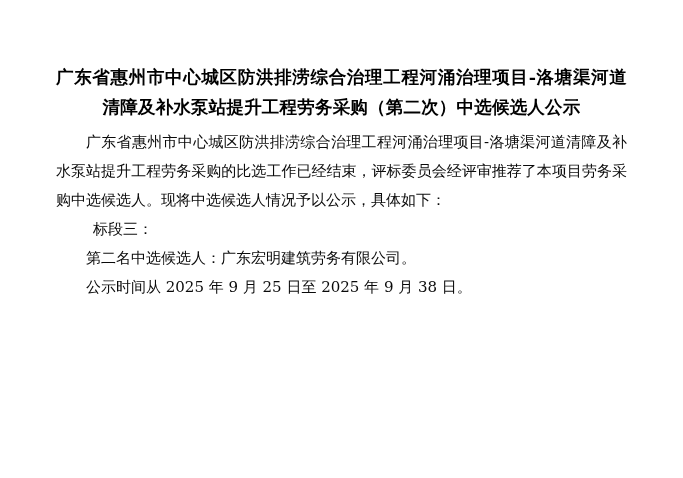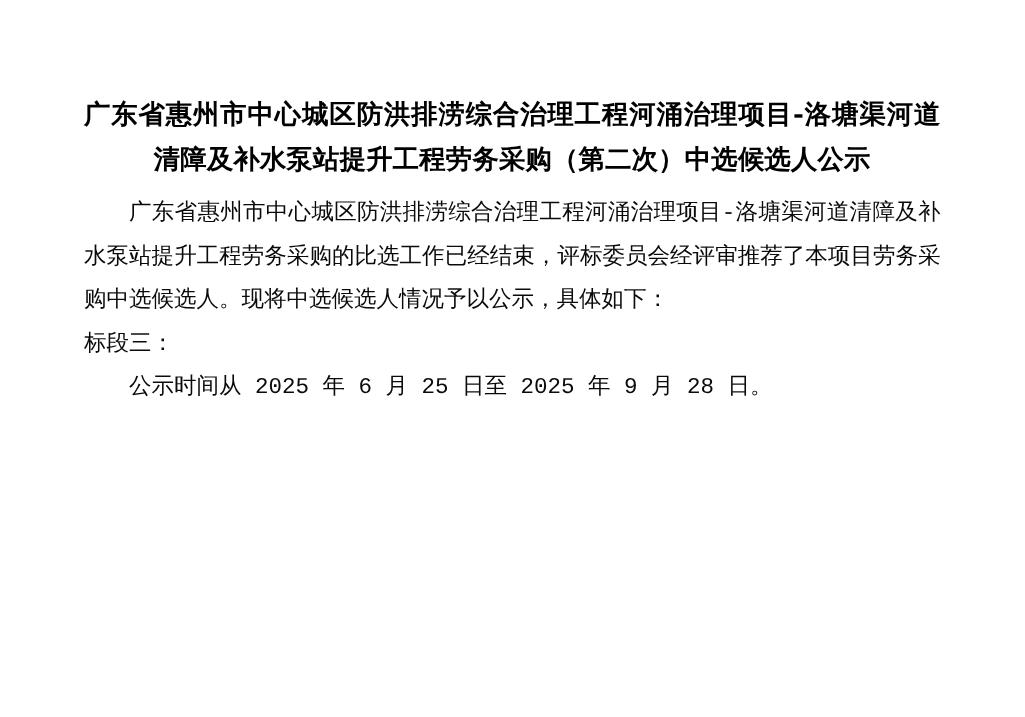--- a/index.html
+++ b/index.html
@@ -32,38 +32,39 @@
     margin: 0 0 6px 0;
     color: #000;
   }
   .para {
     font-size: 15px;
     line-height: 29px;
     text-align: justify;
     text-justify: inter-ideograph;
     margin: 0;
     color: #0a0a0a;
-    font-family: Liberation Mono, monospace;
   }
   .indent-2 {
     text-indent: 2em;
   }
   .indent-0 {
     text-indent: 0;
+    margin-left: 37px;
   }
 </style>
 </head>
 <body>
 
 <div class="page">
 
   <h1 class="doc-title">广东省惠州市中心城区防洪排涝综合治理工程河涌治理项目-洛塘渠河道清障及补水泵站提升工程劳务采购（第二次）中选候选人公示</h1>
 
   <p class="para indent-2">广东省惠州市中心城区防洪排涝综合治理工程河涌治理项目-洛塘渠河道清障及补水泵站提升工程劳务采购的比选工作已经结束，评标委员会经评审推荐了本项目劳务采购中选候选人。现将中选候选人情况予以公示，具体如下：</p>
 
   <p class="para indent-0">标段三：</p>
 
 
+  <p class="para indent-2">第二名中选候选人：广东宏明建筑劳务有限公司。</p>
 
-  <p class="para indent-2">公示时间从 2025 年 6 月 25 日至 2025 年 9 月 28 日。</p>
+  <p class="para indent-2">公示时间从 2025 年 9 月 25 日至 2025 年 9 月 38 日。</p>
 
 
 </div>
 
 </body></html>

